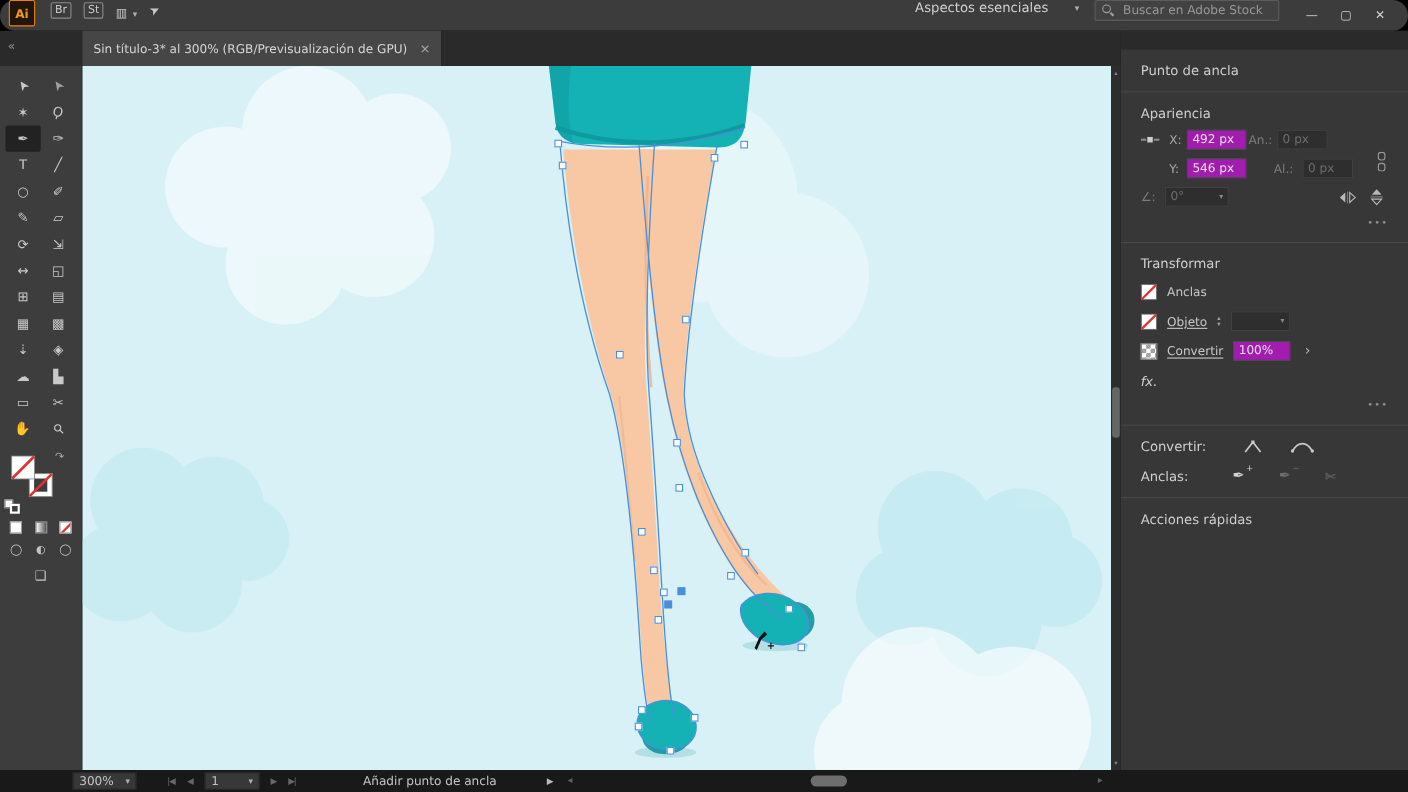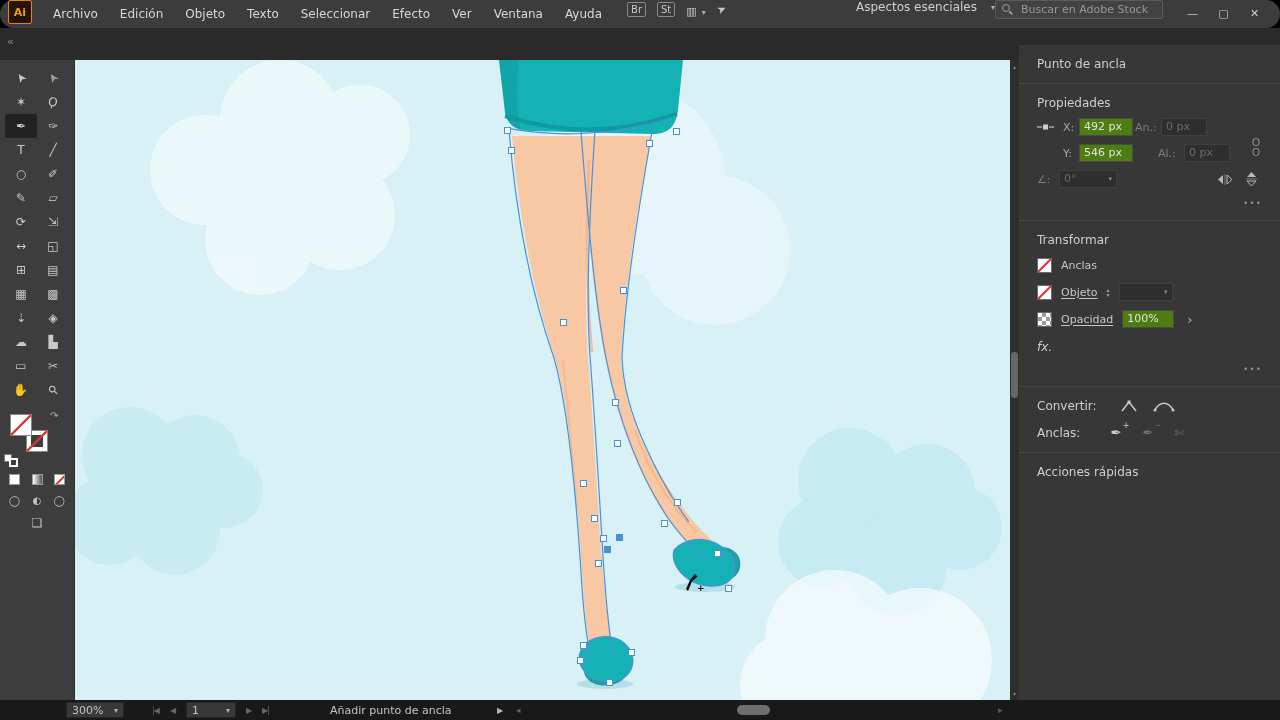--- a/index.html
+++ b/index.html
@@ -9,22 +9,22 @@
   
   .menubar{position:absolute;left:0;top:0;width:1280px;height:28px;background:#3c3c3c;display:flex;align-items:flex-start;padding:0 10px 0 8px;box-sizing:border-box;border-radius:14px;}
   .ai-logo{width:22px;height:22px;background:#23150a;border:1px solid #e8830c;color:#f09a16;font-size:11px;font-weight:bold;display:flex;align-items:center;justify-content:center;border-radius:2px;flex:0 0 auto;}
   .menu-items{display:flex;margin-left:10px;}
   .menu-item{color:#d8d8d8;font-size:12px;padding:0 11px;line-height:28px;white-space:nowrap;cursor:default;}
   .mb-tools{display:flex;align-items:center;gap:11px;margin-left:14px;}
   .mb-box{font-size:10px;border:1px solid #8a8a8a;border-radius:2px;padding:0 3px;line-height:13px;color:#c9c9c9;}
   .mb-ic{font-size:11px;color:#c9c9c9;}
   .share-ic{display:inline-block;transform:rotate(-25deg);}
   .chev{font-size:8px;color:#b0b0b0;}
-  .workspace{margin-left:auto;display:flex;align-items:center;gap:14px;color:#d0d0d0;font-size:12px;white-space:nowrap;}
-  .searchbox{display:flex;align-items:center;gap:6px;background:#424242;border:1px solid #5b5b5b;border-radius:2px;height:19px;width:168px;padding:0 6px;box-sizing:border-box;}
+  .workspace{margin-left:auto;display:flex;align-items:center;gap:24px;color:#d0d0d0;font-size:12px;white-space:nowrap;}
+  .searchbox{display:flex;align-items:center;gap:6px;background:#424242;border:1px solid #5b5b5b;border-radius:2px;height:19px;width:168px;margin-left:14px;padding:0 6px;box-sizing:border-box;}
   .search-glass{position:relative;width:11px;height:11px;flex:0 0 auto;}
   .search-glass::before{content:"";position:absolute;left:0;top:0;width:6px;height:6px;border:1.4px solid #9f9f9f;border-radius:50%;}
   .search-glass::after{content:"";position:absolute;left:7px;top:7.5px;width:4px;height:1.6px;background:#9f9f9f;transform:rotate(45deg);}
   .searchbox input{background:transparent;border:none;outline:none;color:#cfcfcf;font-size:11px;width:132px;font-family:inherit;}
   .searchbox input::placeholder{color:#979797;}
   .win-controls{display:flex;align-items:center;margin-left:14px;}
   .win-btn{width:31px;text-align:center;color:#cfcfcf;font-size:11px;line-height:28px;}
 
   
   .tabstrip{position:absolute;left:0;top:28px;width:1019px;height:32px;background:#2a2a2a;}
@@ -82,66 +82,55 @@
   .ptab{font-size:12px;padding:5px 10px;color:#9d9d9d;white-space:nowrap;}
   .ptab.active{background:#464646;color:#ededed;border-radius:3px 3px 0 0;}
   .panel-body{padding:0 18px;position:relative;}
   .sel-type{color:#cfcfcf;font-size:12px;margin-top:12px;}
   .divider{height:1px;background:#474747;margin:12px -18px;}
   .sec-title{color:#cfcfcf;font-size:12px;}
   .t-sec{position:relative;}
   .t-row{display:flex;align-items:center;margin-top:8px;}
   .lbl{color:#a9a9a9;font-size:11px;}
   .dim-lbl{color:#7c7c7c;}
-  .fld{background:#4d7c0f;border:1px solid #4a4a4a;height:16px;line-height:16px;font-size:11px;color:#e2e2e2;padding:0 4px;}
+  .fld{background:#a21caf;border:1px solid #4a4a4a;height:16px;line-height:16px;font-size:11px;color:#e2e2e2;padding:0 4px;}
   .fld.dim{color:#6c6c6c;background:#2e2e2e;border-color:#404040;}
   .dd{display:flex;align-items:center;justify-content:space-between;}
   .dd .dchev{font-size:7px;color:#8a8a8a;}
   .link-ic{position:absolute;right:0;top:42px;}
   .flips{margin-left:auto;display:flex;gap:12px;margin-right:4px;align-items:center;}
   .more{color:#8f8f8f;font-size:9px;letter-spacing:1px;text-align:right;margin-top:10px;}
   .ap-row{display:flex;align-items:center;margin-top:9px;gap:9px;min-height:18px;}
   .ap-label{color:#c7c7c7;font-size:11px;}
   .u{text-decoration:underline;text-underline-offset:2px;}
   .checker{width:15px;height:15px;background-color:#fff;background-image:linear-gradient(45deg,#9a9a9a 25%,transparent 25%,transparent 75%,#9a9a9a 75%),linear-gradient(45deg,#9a9a9a 25%,transparent 25%,transparent 75%,#9a9a9a 75%);background-size:8px 8px;background-position:0 0,4px 4px;border:1px solid #6a6a6a;box-sizing:border-box;}
   .spin{display:flex;flex-direction:column;align-items:center;line-height:5px;font-size:6px;color:#a0a0a0;}
   .op-arrow{color:#b5b5b5;font-size:13px;margin-left:4px;}
   .fx{color:#cfcfcf;font-size:12px;font-style:italic;margin-top:12px;}
-  .ca-row{display:flex;align-items:center;margin-top:12px;gap:14px;}
+  .ca-row{display:flex;align-items:center;margin-top:12px;gap:24px;}
   .pen-ic{position:relative;font-size:13px;color:#d4d4d4;width:18px;}
   .pen-ic .sign{position:absolute;right:-1px;top:-4px;font-size:8px;}
   .pen-ic.dim{color:#6f6f6f;}
   .scis{font-size:12px;color:#6f6f6f;}
 
   
   .statusbar{position:absolute;left:0;top:700px;width:1280px;height:20px;background:#191919;}
   .sb{position:absolute;top:0;height:20px;display:flex;align-items:center;color:#c4c4c4;font-size:11px;}
   .zoom-box,.ab-box{top:2px;height:16px;background:#383838;border:1px solid #262626;box-sizing:border-box;justify-content:space-between;padding:0 5px;}
   .nav-dim{color:#666;font-size:8px;letter-spacing:-1px;}
   .hthumb{position:absolute;left:737px;top:5px;width:33px;height:10px;background:#6e6e6e;border-radius:5px;}
   .harr{color:#5f5f5f;font-size:9px;}
 </style>
 </head>
 <body>
 
 <div id="app">
 
   <header class="menubar">
     <div class="ai-logo">Ai</div>
-    <nav class="menu-items">
-        <span class="menu-item">Archivo</span>
-        <span class="menu-item">Edición</span>
-        <span class="menu-item">Objeto</span>
-        <span class="menu-item">Texto</span>
-        <span class="menu-item">Seleccionar</span>
-        <span class="menu-item">Efecto</span>
-        <span class="menu-item">Ver</span>
-        <span class="menu-item">Ventana</span>
-        <span class="menu-item">Ayuda</span>
-      </nav>
     <div class="mb-tools">
       <span class="mb-box">Br</span>
       <span class="mb-box">St</span>
       <span>
         <span class="mb-ic">▥</span>
         <span class="chev">▾</span>
       </span>
       <span class="mb-ic share-ic">➤</span>
     </div>
     <div class="workspace">
@@ -154,20 +143,24 @@
     </div>
     <div class="win-controls">
       <span class="win-btn">—</span>
       <span class="win-btn">▢</span>
       <span class="win-btn">✕</span>
     </div>
   </header>
 
   <div class="tabstrip">
     <span class="collapse-ic">«</span>
+    <div class="doc-tab">
+      <span class="title">Sin título-3* al 300% (RGB/Previsualización de GPU)</span>
+      <span class="close">×</span>
+    </div>
   </div>
 
   <div class="toolbar">
     <div class="tools">
         <div class="tool">
           <span class="g g-selection-tool">➤</span>
         </div>
         <div class="tool">
           <span class="g g-direct-selection-tool">➤</span>
         </div>
@@ -387,21 +380,21 @@
     <span class="varr down">▾</span>
   </div>
 
   <aside class="panel">
     <div class="panel-topstrip"></div>
     <div class="panel-body">
       <div class="sel-type">Punto de ancla</div>
       <div class="divider"></div>
 
       <div class="t-sec">
-        <div class="sec-title">Propiedades</div>
+        <div class="sec-title">Apariencia</div>
         <div class="t-row">
           <svg width="18" height="8" style="margin-right:8px">
             <rect y="3" width="5" height="2" fill="#8a8a8a"></rect>
               <rect x="6" y="1.5" width="5" height="5" fill="#cfcfcf"></rect>
               <rect x="12" y="3" width="5" height="2" fill="#8a8a8a"></rect>
           </svg>
           <span class="lbl" style="width:16px">X:</span>
           <div class="fld" style="width:44px">492 px</div>
           <span class="lbl dim-lbl" style="margin-left:2px;width:26px">An.:</span>
           <div class="fld dim" style="width:36px">0 px</div>
@@ -459,21 +452,21 @@
             <span>▴</span>
             <span>▾</span>
           </span>
           <div class="fld dim dd" style="width:44px">
             <span></span>
             <span class="dchev">▾</span>
           </div>
         </div>
         <div class="ap-row">
           <span class="checker"></span>
-          <span class="ap-label u">Opacidad</span>
+          <span class="ap-label u">Convertir</span>
           <div class="fld" style="width:42px">100%</div>
           <span class="op-arrow">›</span>
         </div>
         <div class="fx">fx.</div>
         <div class="more">•••</div>
       </div>
       <div class="divider"></div>
 
       <div class="ca-row">
         <span class="lbl" style="font-size:12px;color:#cfcfcf">Convertir:</span>

